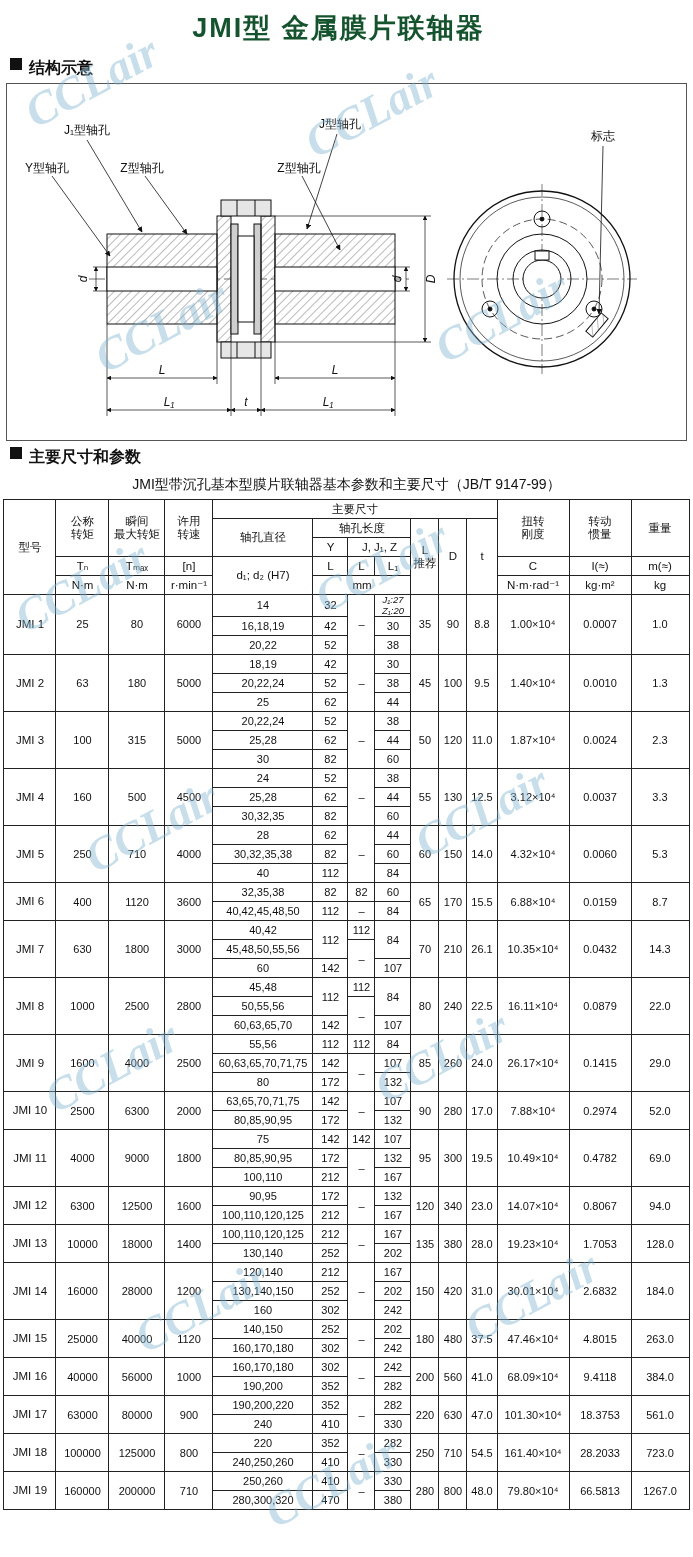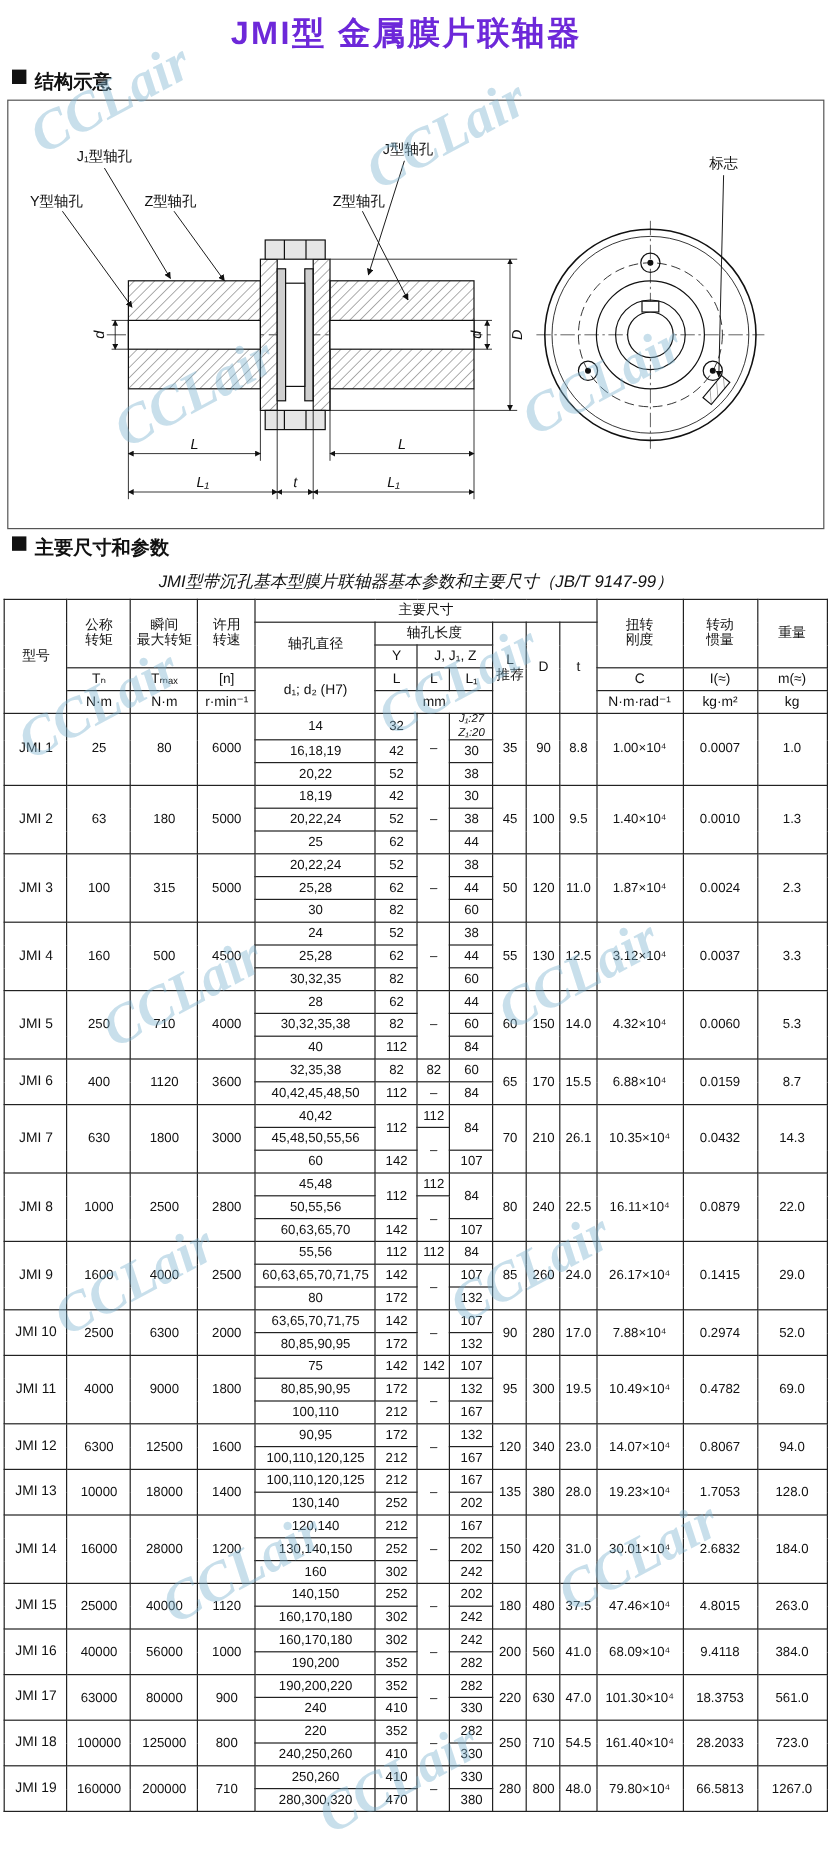--- a/index.html
+++ b/index.html
@@ -1,27 +1,27 @@
 <!DOCTYPE html>
 <html><head>
 <meta charset="utf-8">
 <style>
   html,body{margin:0;padding:0;background:#fff;}
   .page{position:relative;width:693px;height:1557px;background:#fff;overflow:hidden;
         font-family:"Liberation Sans","DejaVu Sans",sans-serif;color:#111;}
   .wm{position:absolute;font-family:"Liberation Serif","DejaVu Serif",serif;font-style:italic;
       font-weight:bold;font-size:46px;color:rgba(125,178,208,0.42);transform:rotate(-28deg);
       pointer-events:none;z-index:9;white-space:nowrap;}
-  .title{color:#6d28d9;text-align:center;font-size:27px;font-weight:bold;margin:0;
+  .title{color:#14532d;text-align:center;font-size:27px;font-weight:bold;margin:0;
          padding:10px 16px 8px 0;letter-spacing:2px;}
   .section{display:flex;gap:7px;font-size:16px;font-weight:bold;
            margin:4px 17px 4px 10px;}
   .sq{width:12px;height:12px;background:#111;display:inline-block;flex:0 0 auto;}
   .diagram-box{margin:2px 6px 6px 6px;border:1px solid #555;height:356px;background:#fff;position:relative;}
-  .table-caption{text-align:center;font-size:14px;margin:8px 0 5px 0;font-style:italic;}
+  .table-caption{text-align:center;font-size:14px;margin:8px 0 5px 0;}
   table.spec{border-collapse:collapse;margin:0 auto;width:685px;table-layout:fixed;font-size:11px;}
   .spec td{border:1px solid #222;text-align:center;vertical-align:middle;padding:0 2px;
            height:18px;line-height:1.12;overflow:hidden;}
   .spec thead td{font-size:11.5px;}
   .pre{white-space:pre-line;}
   .model{font-weight:normal;font-size:11.5px;}
   .col-d{text-align:left;padding-left:5px;}
   .multiline{white-space:pre-line;font-size:9.5px;line-height:1.05;font-style:italic;}
   svg text{fill:#111;font-family:"Liberation Sans","DejaVu Sans",sans-serif;}
   .dimtxt{font-style:italic;font-size:12px;}

